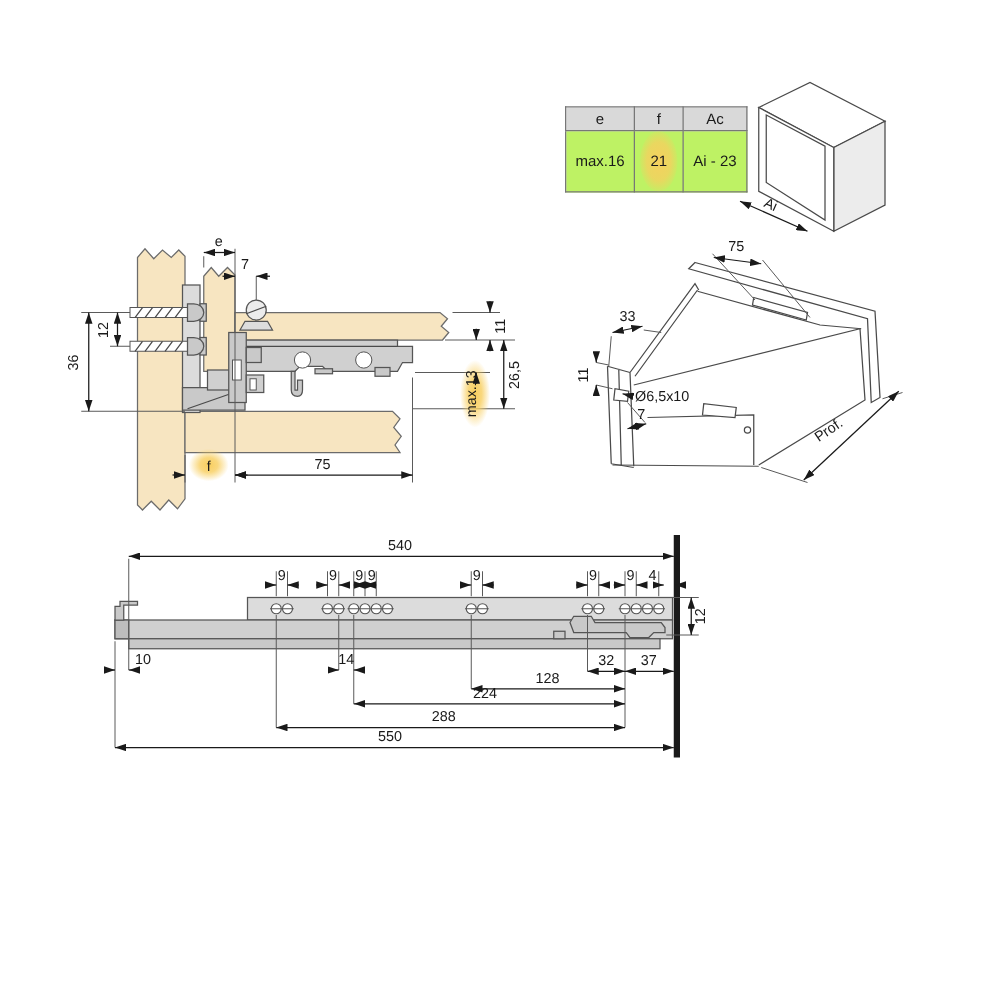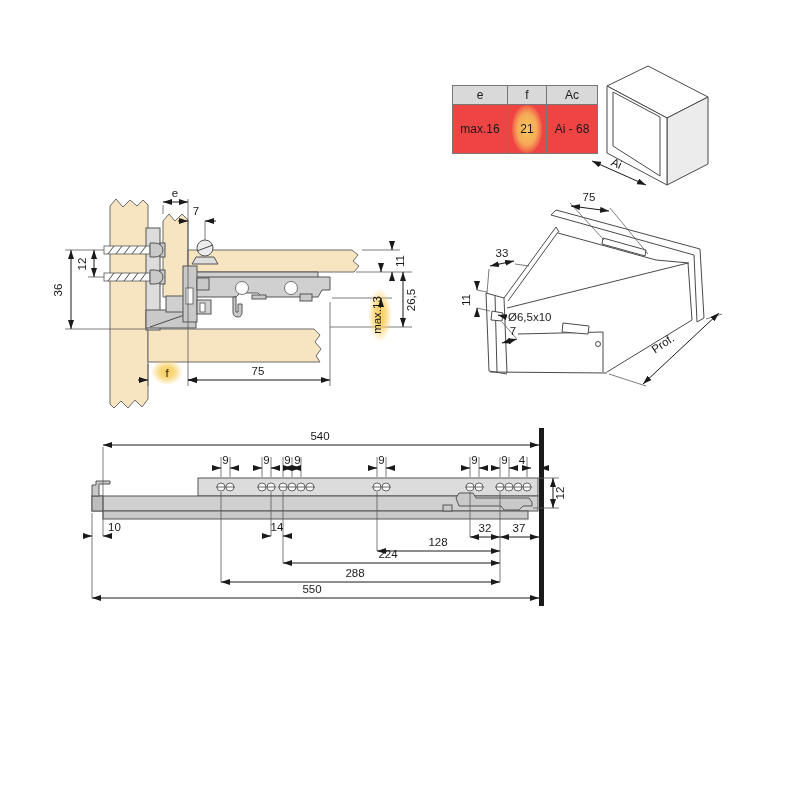--- a/index.html
+++ b/index.html
@@ -12,21 +12,21 @@
   .edge{stroke:#4a4a4a;stroke-width:1;fill:none;}
   .edgeF{stroke:#4a4a4a;stroke-width:1;fill:#ffffff;}
   .wood{fill:#f7e5c1;stroke:#6b6b6b;stroke-width:1;}
   .m-light{fill:#dcdcdc;stroke:#555;stroke-width:1;}
   .m-mid{fill:#d0d0d0;stroke:#555;stroke-width:1;}
   .m-dark{fill:#bdbdbd;stroke:#555;stroke-width:1;}
   .m-part{fill:#c9c9c9;stroke:#555;stroke-width:1;}
   .slot{fill:#ffffff;stroke:#555;stroke-width:0.8;}
   
   #spec-table{position:absolute;left:452px;top:85px;border-collapse:collapse;font-size:12px;color:#1a1a1a;}
-  #spec-table td{border:1px solid #777;text-align:center;height:18px;padding:0 4px;background:#ef4444;}
+  #spec-table td{border:1px solid #777;text-align:center;height:18px;padding:0 4px;background:#bef264;}
   #spec-table tr.hdr td{background:#d9d9d9;}
   #spec-table td.c-e{width:46px;} #spec-table td.c-f{width:30px;} #spec-table td.c-ac{width:42px;}
   td.hl span{display:inline-block;padding:17px 8px;border-radius:50%;
     background:radial-gradient(ellipse at center, rgba(248,206,94,0.95) 0%, rgba(248,206,94,0.75) 45%, rgba(248,206,94,0) 78%);}
 </style>
 </head>
 <body>
 
 <div id="canvas">
 
@@ -293,18 +293,18 @@
 <table id="spec-table">
   <tbody>
         <tr class="hdr">
     <td class="c-e">e</td>
     <td class="c-f">f</td>
     <td class="c-ac">Ac</td>
   </tr>
   <tr>
     <td>max.16</td>
     <td class="hl"><span>21</span></td>
-    <td>Ai - 68</td>
+    <td>Ai - 23</td>
   </tr>
 </tbody>
     </table>
 
 </div>
 
 </body></html>

